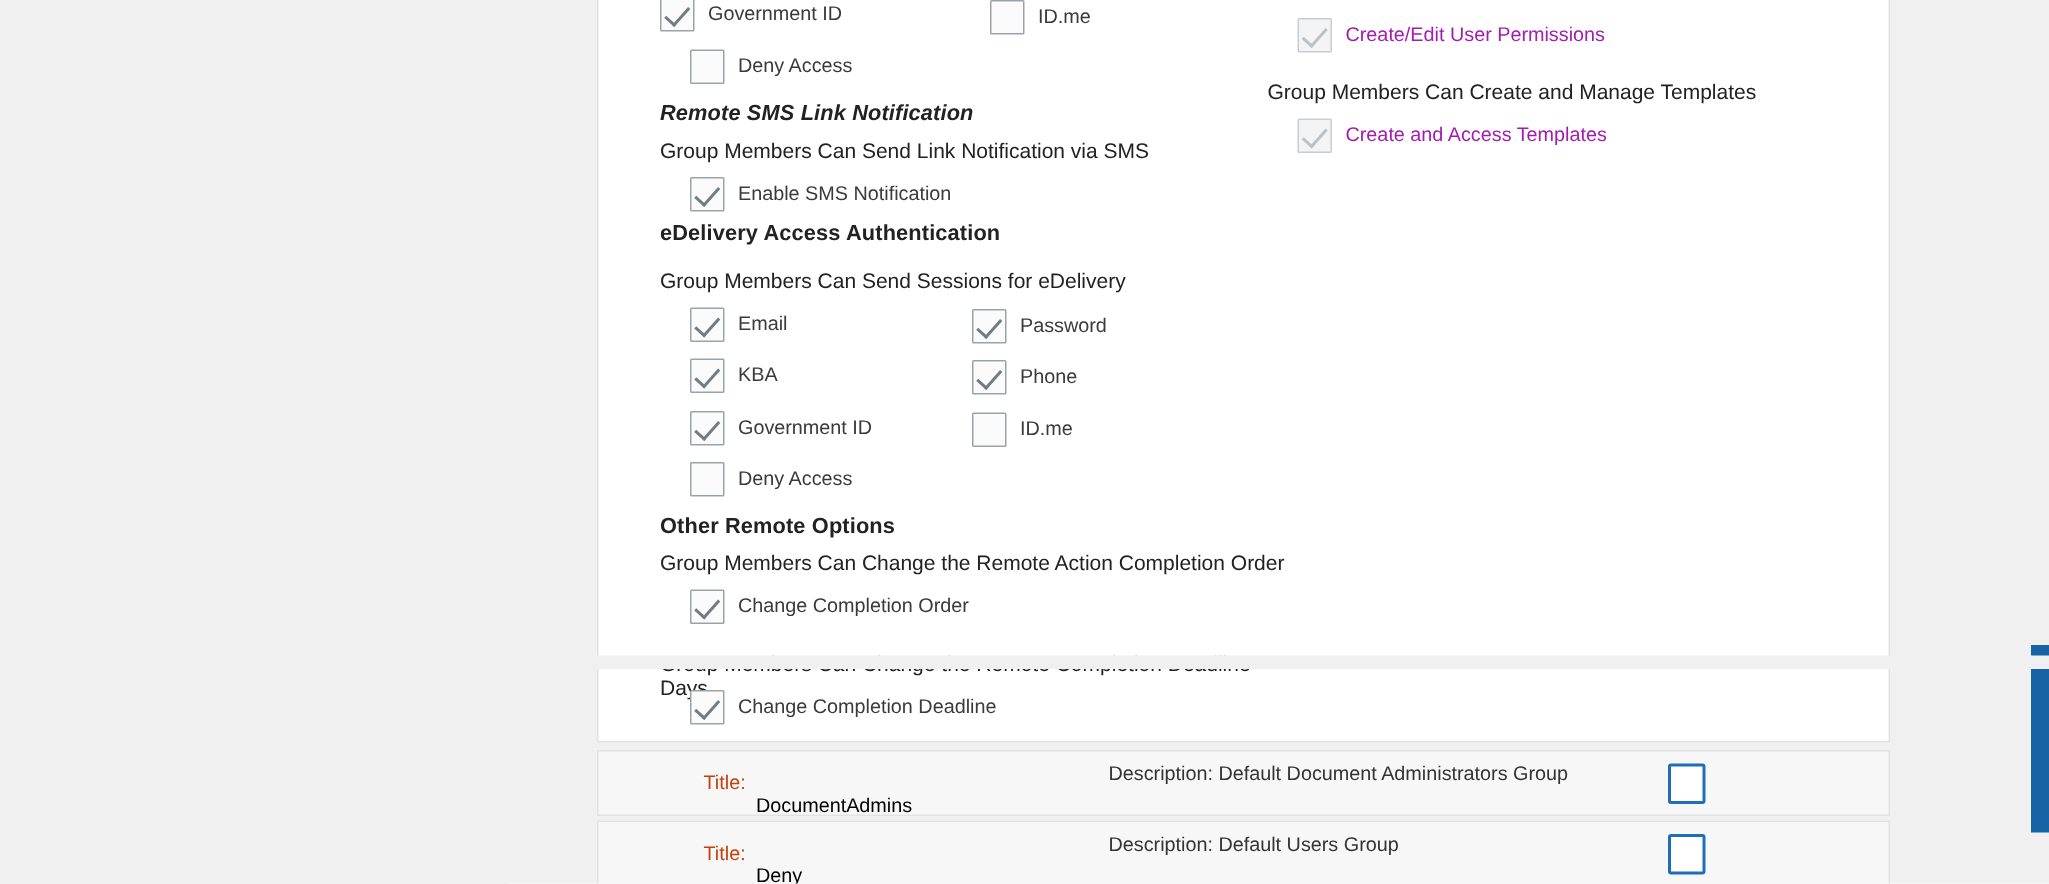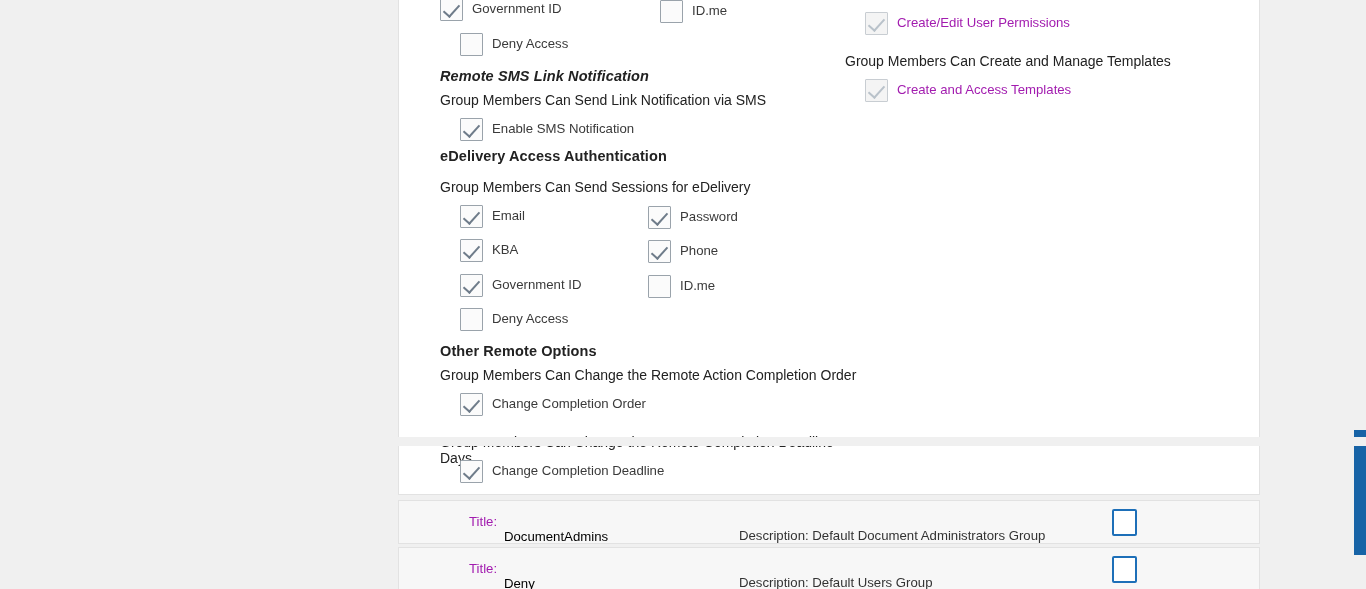--- a/index.html
+++ b/index.html
@@ -111,33 +111,33 @@
     height: 44px;
     background: #f7f7f7;
     border: 1px solid #e2e2e2;
     box-sizing: border-box;
   }
   .group-row .gtitle-label {
     position: absolute;
     left: 70px;
     top: 13px;
     font-size: 13.2px;
-    color: #a21caf;
+    color: #c2410c;
   }
   .group-row .gtitle-value {
     position: absolute;
     left: 105px;
     top: 28px;
     font-size: 13.2px;
     color: #000000;
   }
   .group-row .gdesc {
     position: absolute;
     left: 340px;
-    top: 27px;
+    top: 7px;
     font-size: 13.2px;
     color: #333;
   }
   .group-row .gbox {
     position: absolute;
     left: 713px;
     top: 8px;
     width: 25px;
     height: 27px;
     box-sizing: border-box;

